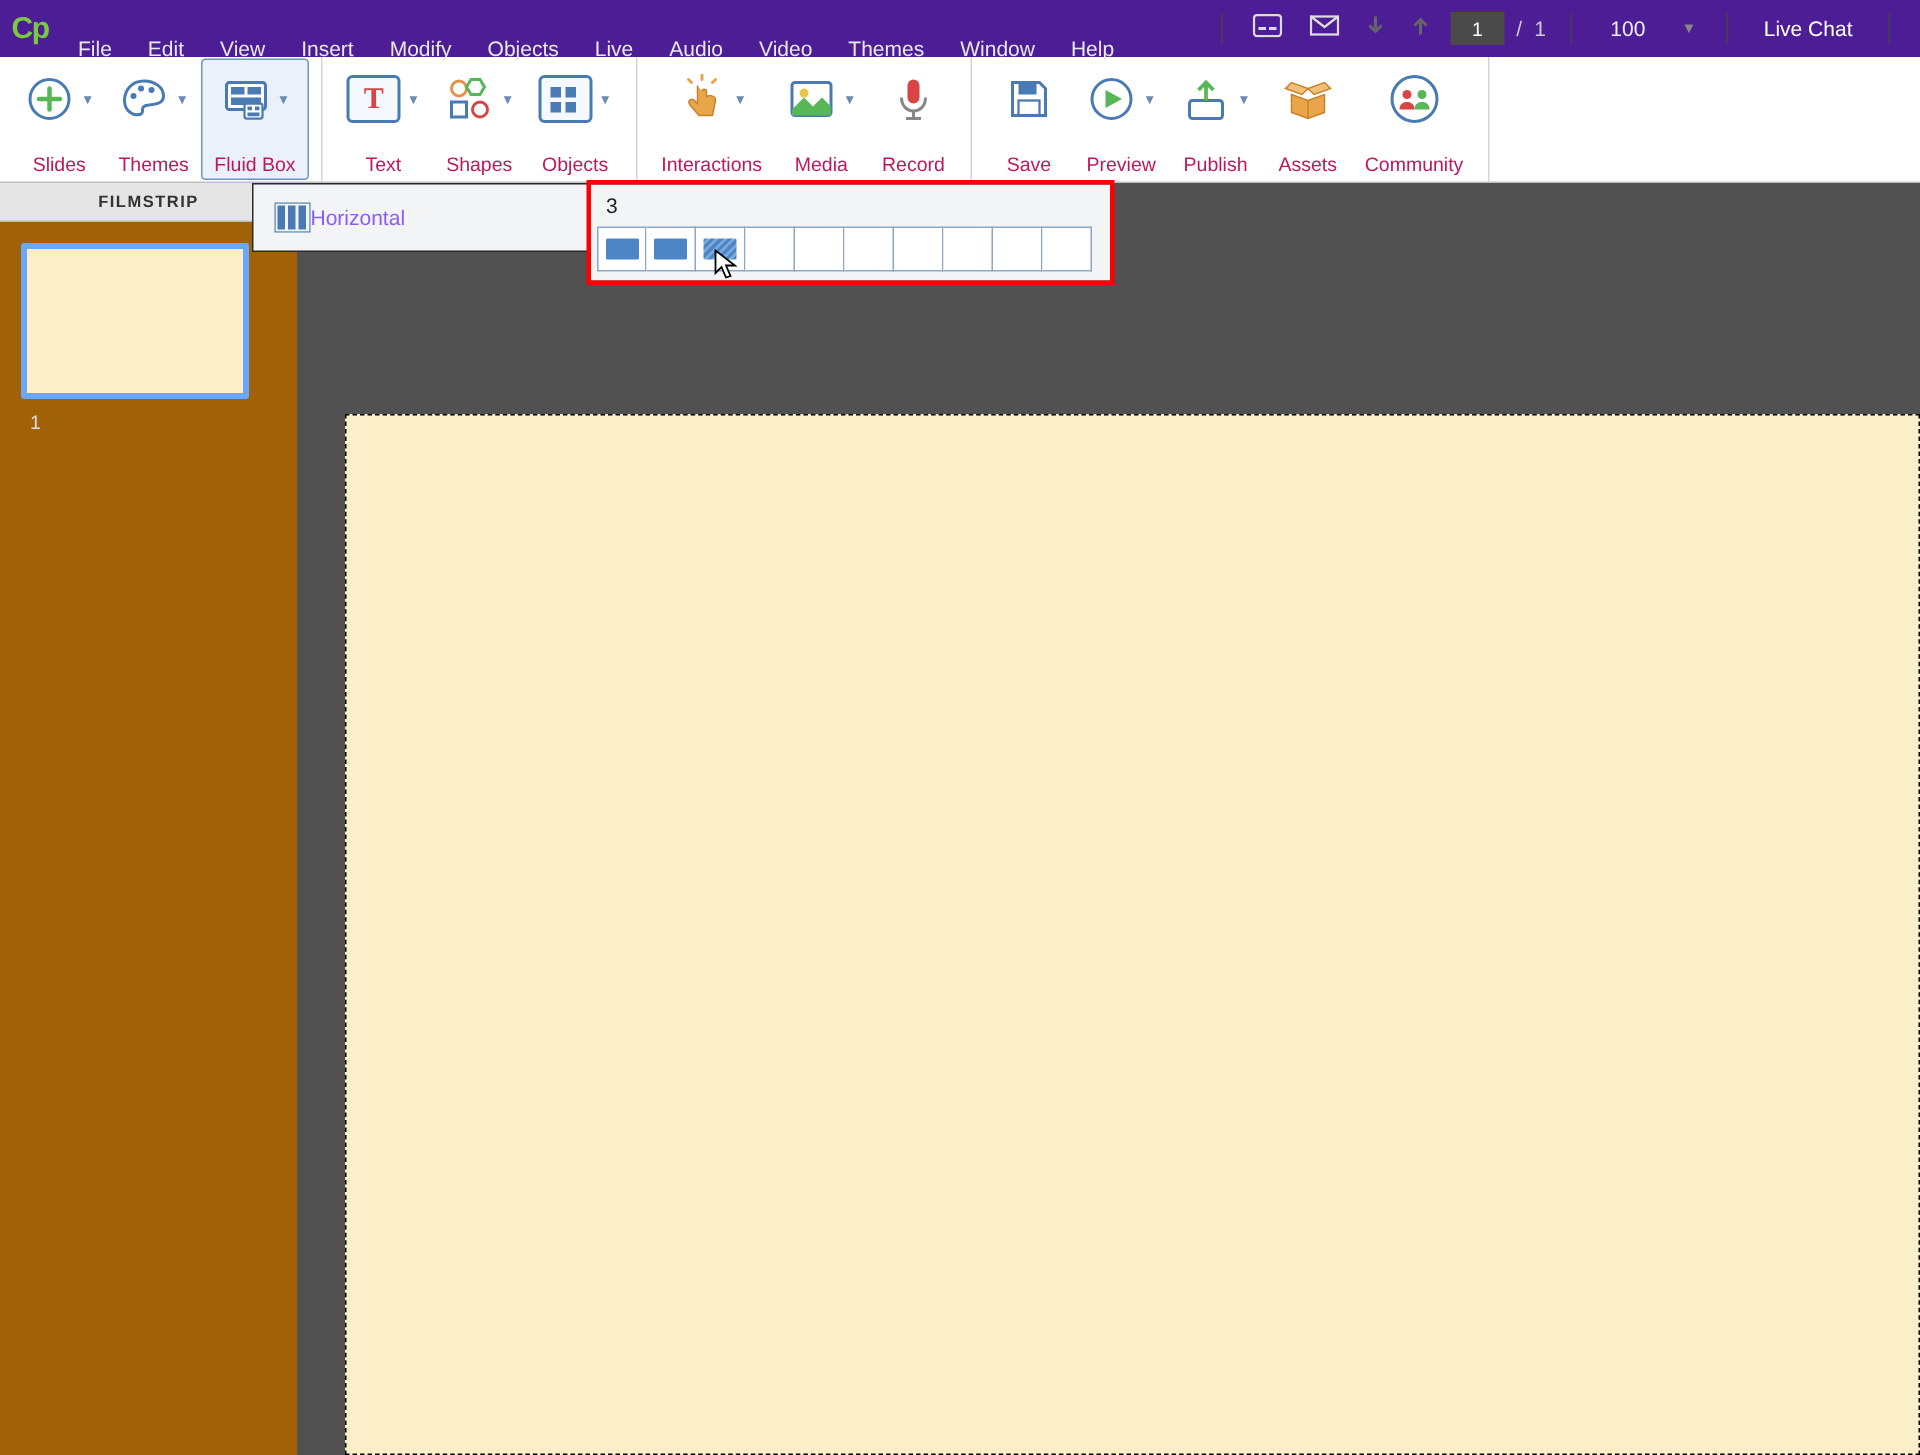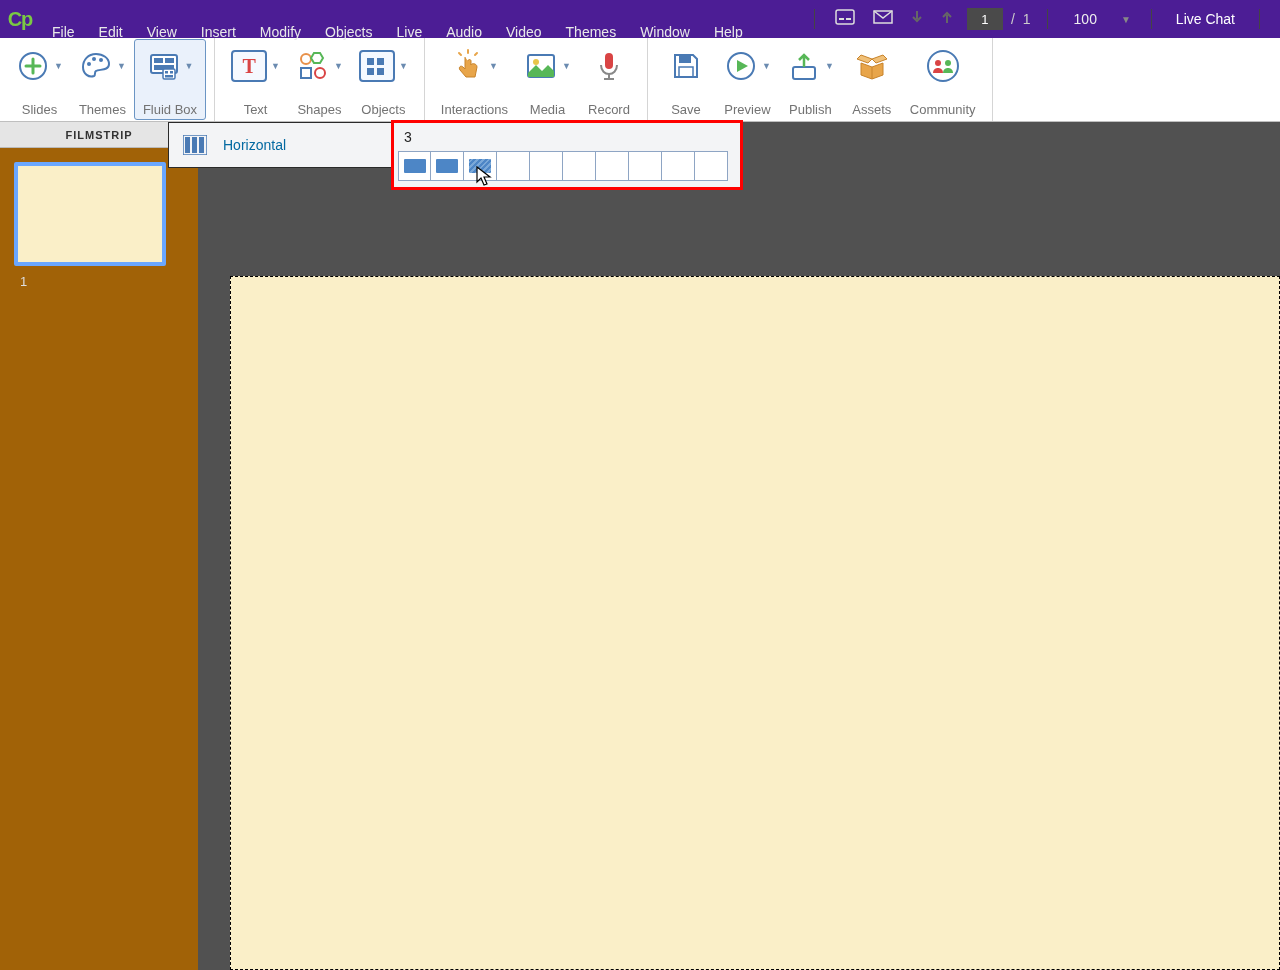--- a/index.html
+++ b/index.html
@@ -19,21 +19,21 @@
 .zoom-caret { color: #888; font-size: 10px; padding: 0 4px; cursor: pointer; }
 .live-chat { color: #fff; font-size: 14px; padding: 0 8px; cursor: pointer; text-align: right; }
 
 
 .toolbar { background: #fff; height: 84px; display: flex; align-items: stretch; border-bottom: 1px solid #bfbfbf; }
 .tool-group { display: flex; align-items: center; border-right: 1px solid #d5d5d5; padding: 0 8px; }
 .tool-btn { display: flex; flex-direction: column; align-items: center; justify-content: center; padding: 6px 8px 2px; cursor: pointer; position: relative; min-width: 60px; }
 .tool-btn.selected { background: #eaf1fb; border: 1px solid #6b95c4; border-radius: 3px; }
 .tool-icon-wrap { display: flex; align-items: center; gap: 4px; height: 40px; }
 .tool-caret { color: #6b8bb0; font-size: 9px; }
-.tool-label { font-size: 13px; color: #737373; margin-top: 16px; }
+.tool-label { font-size: 13px; color: #be185d; margin-top: 16px; }
 .tool-icon-box { width: 36px; height: 32px; border: 2px solid #4a7ab4; border-radius: 4px; display: flex; align-items: center; justify-content: center; background: #f5f9ff; }
 
 svg.icn { width: 34px; height: 34px; }
 
 
 .sidebar { position: absolute; left: 0; top: 122px; width: 198px; bottom: 0; background: #a16207; }
 .sidebar-header { background: #e5e5e5; height: 26px; display: flex; align-items: center; justify-content: center; font-size: 11px; font-weight: bold; letter-spacing: 1px; color: #333; border-bottom: 1px solid #bbb; }
 .thumb-wrap { padding: 14px 14px 4px; }
 .thumb { width: 152px; height: 104px; border: 4px solid #6aa7ff; border-radius: 2px; background: #faefc8; }
 .thumb-num { color: #ddd; font-size: 13px; padding: 4px 20px; }
@@ -44,21 +44,21 @@
   position: absolute; left: 32px; top: 128px; right: 0; bottom: 0;
   background: #faefc8;
   border: 1px dashed #000;
 }
 
 
 .fluid-dropdown {
   position: absolute; left: 168px; top: 122px; width: 226px;
   background: #f3f4f6; border: 1px solid #2a2a2a; z-index: 30;
 }
-.fluid-option { display: flex; align-items: center; gap: 16px; padding: 12px 14px; cursor: pointer; font-size: 14px; color: #0369a1; }
+.fluid-option { display: flex; align-items: center; padding: 12px 14px; cursor: pointer; font-size: 14px; color: #8b5cf6; }
 .fluid-opt-icon { width: 24px; height: 20px; display: flex; }
 
 
 .col-picker {
   position: absolute; left: 393px; top: 122px; width: 348px; height: 66px;
   background: #f3f4f6; border: 1px solid #2a2a2a; z-index: 30;
 }
 .col-picker-num { font-size: 14px; color: #222; padding: 6px 0 0 10px; height: 28px; }
 .col-cells { display: flex; margin: 0 4px; }
 .col-cell { width: 33px; height: 30px; border: 1px solid #8ea5c4; background: #fff; display: flex; align-items: center; justify-content: center; position: relative; }

